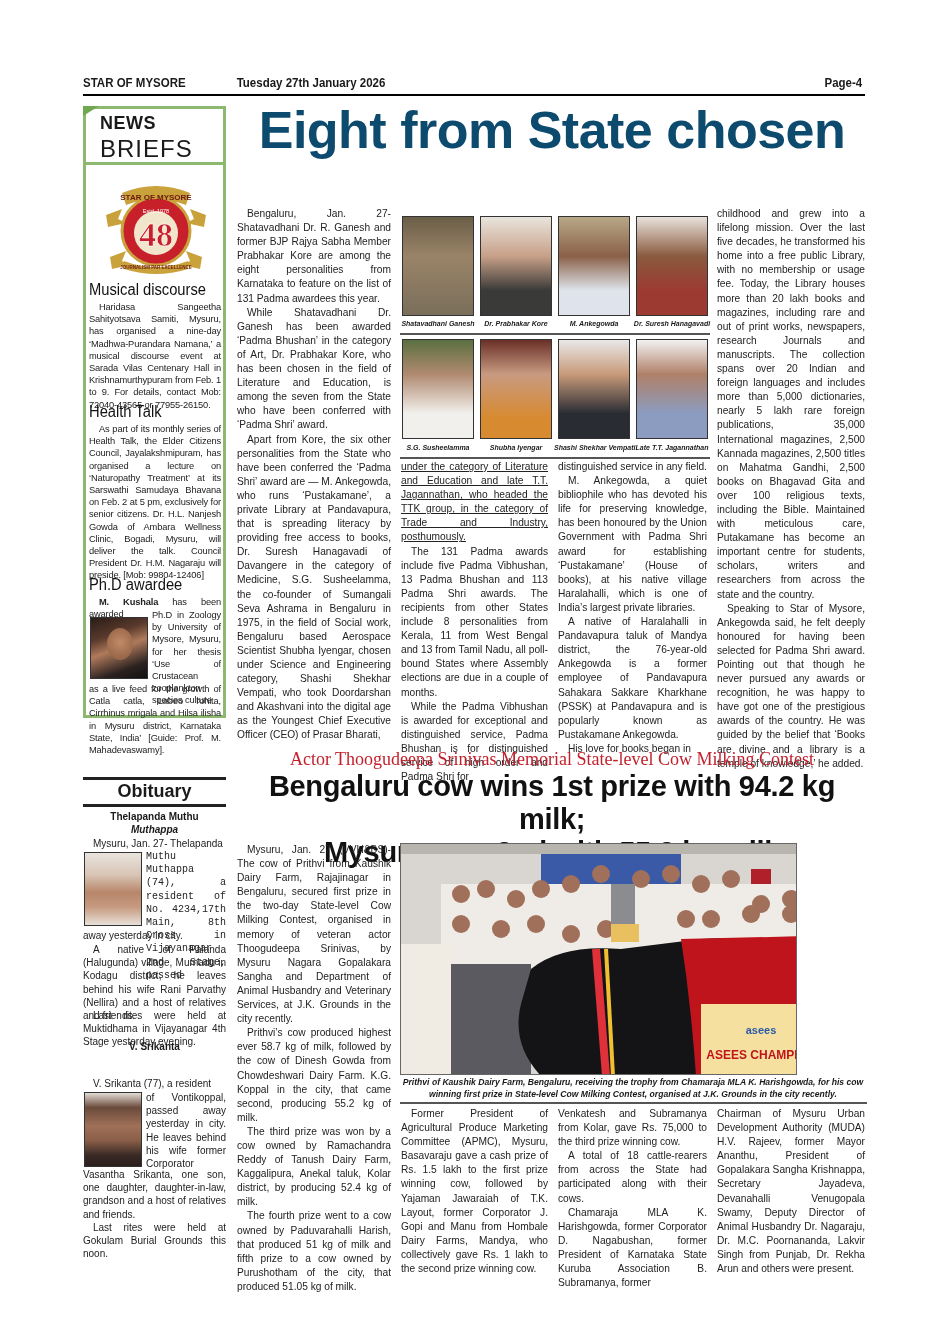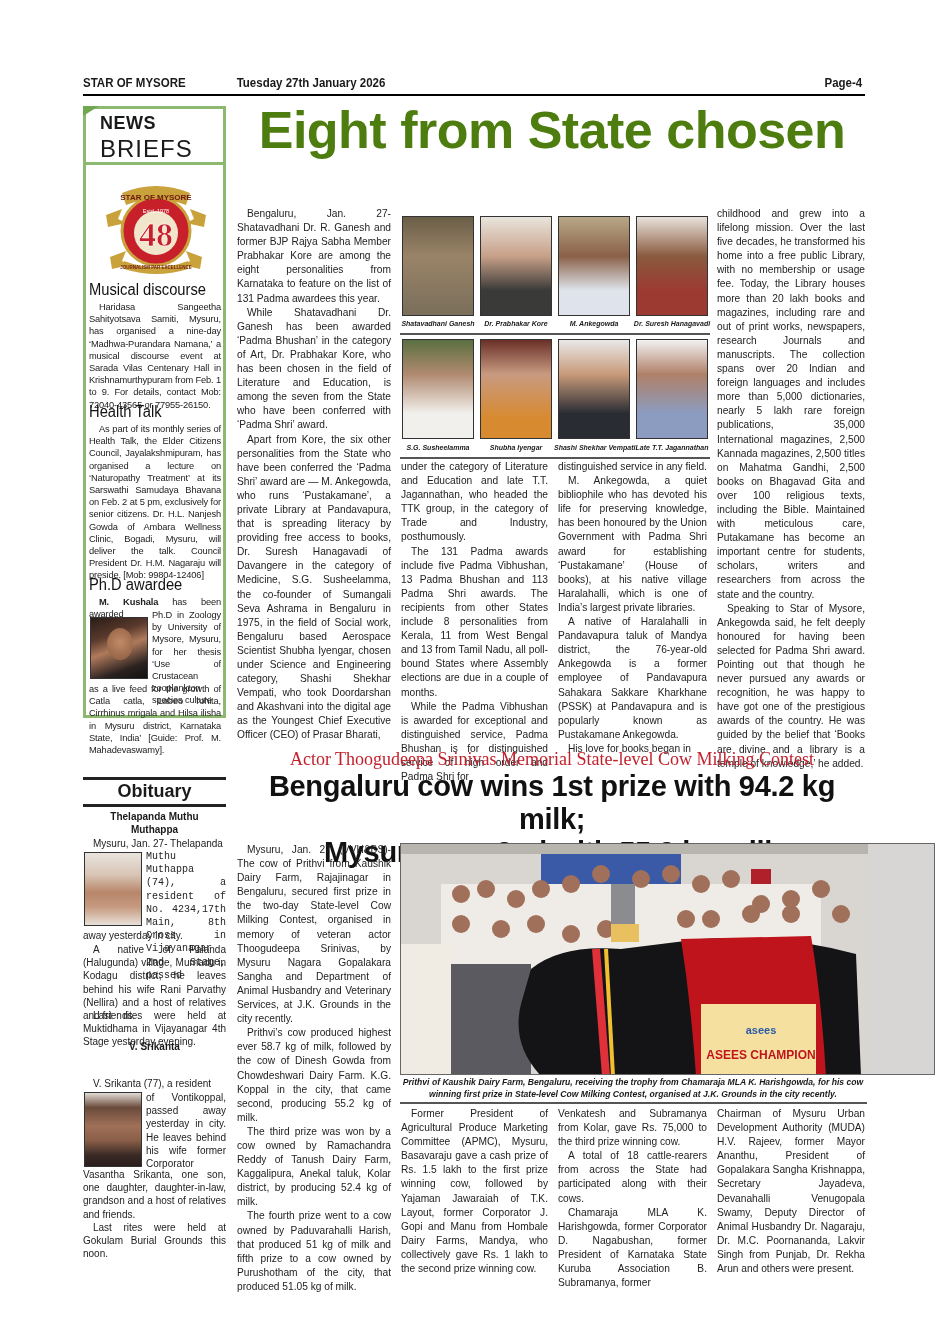--- a/index.html
+++ b/index.html
@@ -26,35 +26,35 @@
 
   
   .obit-bar-top { left: 83px; top: 777px; width: 143px; height: 3px; background: #222; }
   .obit-title { left: 83px; top: 781px; width: 143px; text-align: center; font-weight: bold; font-size: 18px; }
   .obit-bar-bot { left: 83px; top: 804px; width: 143px; height: 3px; background: #222; }
   .obit-name { position: absolute; left: 83px; width: 143px; text-align: center; font-weight: bold; font-size: 10px; line-height: 13px; }
   .obit-p { position: absolute; left: 83px; width: 143px; font-size: 10px; line-height: 13.2px; text-align: justify; text-indent: 10px; color: #222; }
   .obit-photo { position: absolute; border: 1px solid #333; }
 
   
-  .headline { left: 236px; top: 103px; width: 632px; text-align: center; font-weight: bold; font-size: 52px; line-height: 54px; letter-spacing: -0.5px; color: #4d7c0f; }
+  .headline { left: 236px; top: 103px; width: 632px; text-align: center; font-weight: bold; font-size: 52px; line-height: 54px; letter-spacing: -0.5px; color: #0c4a6e; }
   .headline .it { font-style: italic; font-weight: normal; }
   .col { position: absolute; font-size: 10.2px; line-height: 14.1px; text-align: justify; color: #222; }
   .col p { text-indent: 10px; margin-bottom: 0; }
   .col p + p { margin-top: 0; }
 
   .portraits { left: 400px; top: 214px; width: 310px; height: 248px; }
   .portrait { position: absolute; width: 72px; height: 100px; border: 1px solid #333; }
   .pcap { position: absolute; width: 80px; font-size: 7px; font-weight: bold; font-style: italic; text-align: center; white-space: nowrap; }
   .pline { position: absolute; left: 0; width: 310px; height: 2px; background: #555; }
 
   
   .kicker { left: 236px; top: 749px; width: 632px; text-align: center; font-family: "Liberation Serif", serif; font-size: 18px; color: #c3202c; }
   .head2 { left: 236px; top: 770px; width: 632px; text-align: center; font-weight: bold; font-size: 29px; line-height: 33px; color: #111; letter-spacing: -0.3px; }
-  .photo2 { left: 400px; top: 843px; width: 535px; height: 232px; border: 1px solid #666; overflow: hidden; background: #d8d6d4; }
+  .photo2 { left: 400px; top: 843px; width: 397px; height: 232px; border: 1px solid #666; overflow: hidden; background: #d8d6d4; }
   .caption2 { left: 398px; top: 1076px; width: 470px; text-align: center; font-size: 8.6px; font-style: italic; font-weight: bold; line-height: 12px; }
   .caprule { left: 400px; top: 1102px; width: 467px; height: 2px; background: #555; }
 </style>
 </head>
 <body>
 
 <div class="abs masthead">
   <span class="paper">STAR OF MYSORE</span>
   <span class="date">Tuesday 27th January 2026</span>
   <span class="page">Page-4</span>
@@ -97,21 +97,21 @@
   <div class="phd-photo"></div>
   <div class="brief-p" style="top:500px; left:66px; width:69px; text-indent:0;">Ph.D in Zoology by University of Mysore, Mysuru, for her thesis ‘Use of Crustacean zooplankton species culture</div>
   <div class="brief-p" style="top:574px; text-indent:0;">as a live feed for the growth of Catla catla, Labeo rohita, Cirrhinus mrigala and Hilsa ilisha in Mysuru district, Karnataka State, India’ [Guide: Prof. M. Mahadevaswamy].</div>
 </div>
 
 <div class="abs obit-bar-top"></div>
 <div class="abs obit-title">Obituary</div>
 <div class="abs obit-bar-bot"></div>
 
 <div class="obit-name" style="top:810px;">Thelapanda Muthu</div>
-<div class="obit-name" style="top:823px;">Muthappa</div>
+<div class="obit-name" style="top:823px;font-style:italic;">Muthappa</div>
 <div class="obit-p" style="top:837px;">Mysuru, Jan. 27- Thelapanda</div>
 <div class="obit-photo" style="left:84px; top:852px; width:58px; height:74px; background: linear-gradient(180deg,#e9e4de 0%,#d8c5b5 30%,#b8866a 55%,#c69a80 75%,#e8e0d8 100%);"></div>
 <div class="obit-p" style="top:850px; left:146px; width:80px; text-indent:0;font-family:Liberation Mono, monospace;">Muthu Muthappa (74), a resident of No. 4234,17th Main, 8th Cross in Vijayanagar 2nd Stage, passed</div>
 <div class="obit-p" style="top:929px; text-indent:0;">away yesterday in city.</div>
 <div class="obit-p" style="top:943px;">A native of Palanda (Halugunda) village, Murnadu in Kodagu district, he leaves behind his wife Rani Parvathy (Nellira) and a host of relatives and friends.</div>
 <div class="obit-p" style="top:1009px;">Last rites were held at Muktidhama in Vijayanagar 4th Stage yesterday evening.</div>
 
 <div class="obit-name" style="top:1001px;margin-top:39px;">V. Srikanta</div>
 <div class="obit-p" style="top:1077px;">V. Srikanta (77), a resident</div>
 <div class="obit-photo" style="left:84px; top:1092px; width:58px; height:75px; background: linear-gradient(180deg,#e2dcd6 0%,#6a4a3a 20%,#a07058 45%,#8a5e48 65%,#3a2a26 85%,#2a1e1c 100%);"></div>
@@ -145,21 +145,21 @@
   <div class="portrait" style="left:158px; top:125px; background:linear-gradient(180deg,#e8e8e8,#c89a7a 35%,#2a2c34 75%);"></div>
   <div class="portrait" style="left:236px; top:125px; background:linear-gradient(180deg,#f2f2f2,#b08068 35%,#8b9cc0 75%);"></div>
   <div class="pcap" style="left:-2px; top:230px;">S.G. Susheelamma</div>
   <div class="pcap" style="left:76px; top:230px;">Shubha Iyengar</div>
   <div class="pcap" style="left:154px; top:230px;">Shashi Shekhar Vempati</div>
   <div class="pcap" style="left:232px; top:230px;">Late T.T. Jagannathan</div>
   <div class="pline" style="top:243px;"></div>
 </div>
 
 <div class="col" style="left:401px; top:460px; width:147px;">
-  <p style="text-indent:0;">under the category of Literature and Education and late T.T. Jagannathan, who headed the TTK group, in the category of Trade and Industry, posthumously.</p>
+  <p style="text-indent:0;text-decoration:underline;">under the category of Literature and Education and late T.T. Jagannathan, who headed the TTK group, in the category of Trade and Industry, posthumously.</p>
   <p>The 131 Padma awards include five Padma Vibhushan, 13 Padma Bhushan and 113 Padma Shri awards. The recipients from other States include 8 personalities from Kerala, 11 from West Bengal and 13 from Tamil Nadu, all poll-bound States where Assembly elections are due in a couple of months.</p>
   <p>While the Padma Vibhushan is awarded for exceptional and distinguished service, Padma Bhushan is for distinguished service of high order and Padma Shri for</p>
 </div>
 <div class="col" style="left:558px; top:460px; width:149px;">
   <p style="text-indent:0;">distinguished service in any field.</p>
   <p>M. Ankegowda, a quiet bibliophile who has devoted his life for preserving knowledge, has been honoured by the Union Government with Padma Shri award for establishing ‘Pustakamane’ (House of books), at his native village Haralahalli, which is one of India’s largest private libraries.</p>
   <p>A native of Haralahalli in Pandavapura taluk of Mandya district, the 76-year-old Ankegowda is a former employee of Pandavapura Sahakara Sakkare Kharkhane (PSSK) at Pandavapura and is popularly known as Pustakamane Ankegowda.</p>
   <p>His love for books began in</p>
 </div>
 

